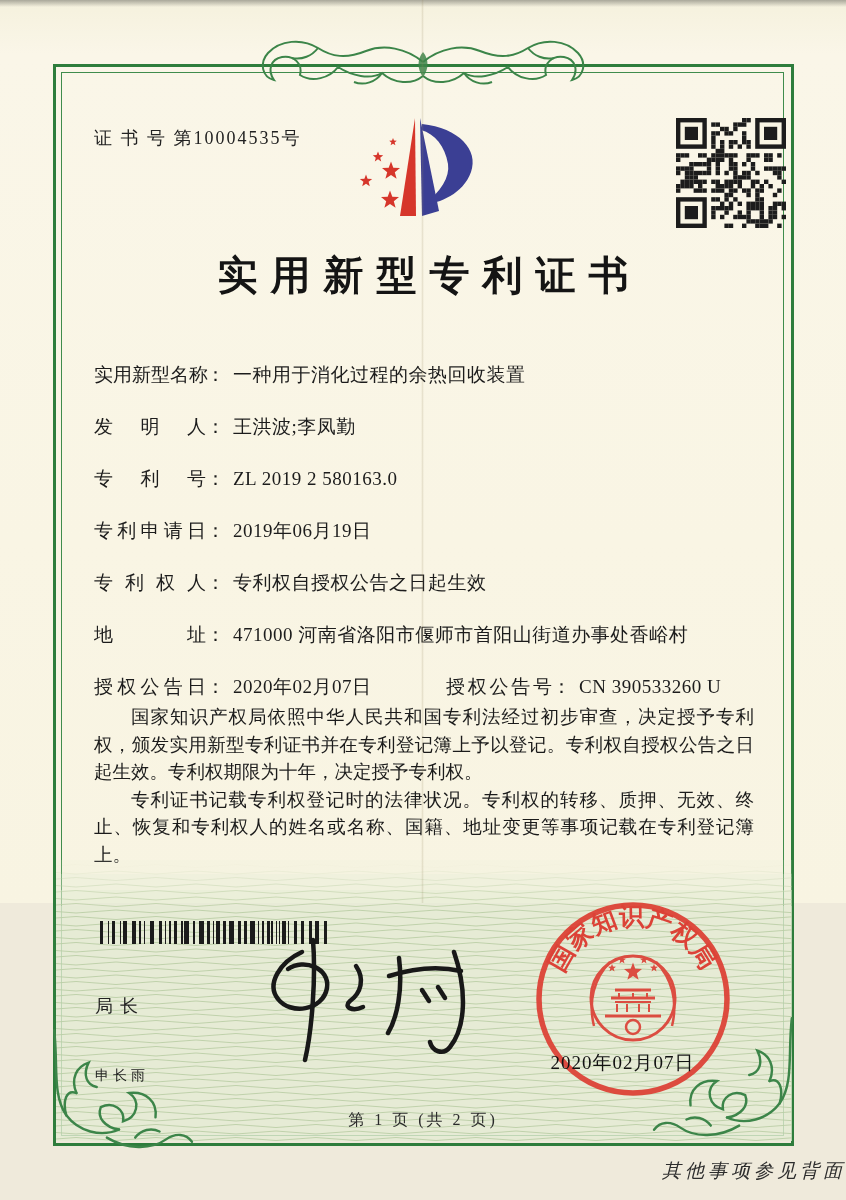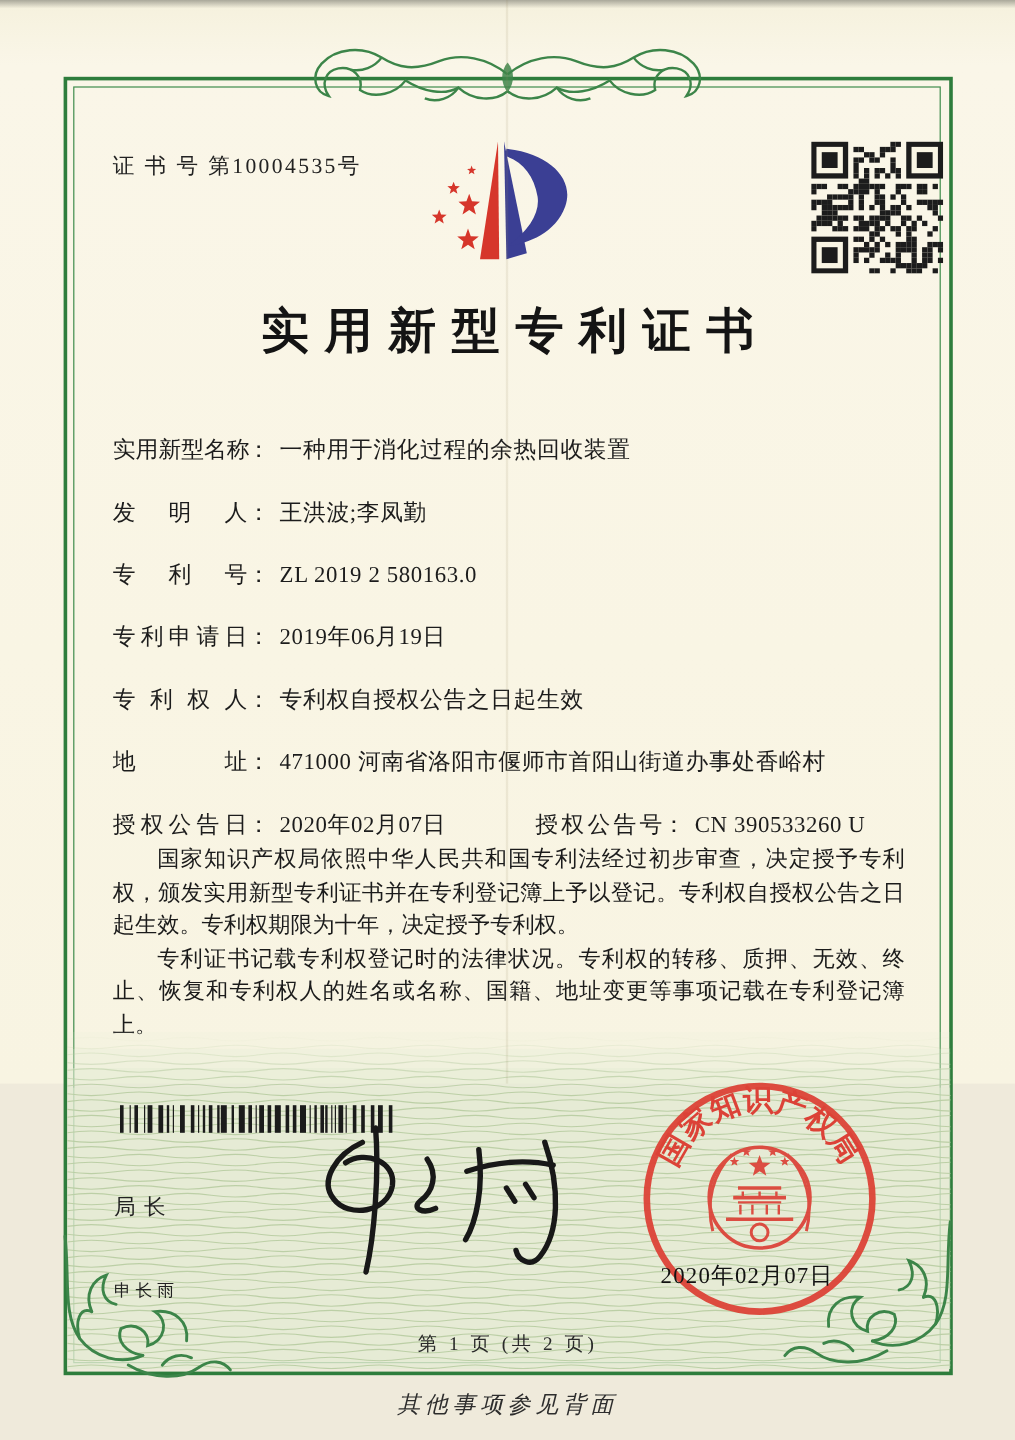--- a/index.html
+++ b/index.html
@@ -34,21 +34,21 @@
   .band{left:56px;top:860px;width:736px;height:281px;}
   .barcode{left:100px;top:921px;width:234px;height:23px;display:flex;align-items:stretch;}
   .dir-title{left:95px;top:994px;font-size:18px;letter-spacing:7px;color:#222;}
   .dir-name{left:95px;top:1035px;font-size:14px;letter-spacing:4px;color:#222;margin-top:32px;}
   .sig{left:226px;top:930px;width:256px;height:142px;}
   .seal{left:532px;top:898px;width:202px;height:202px;}
   .sealdate{left:520px;top:1050px;width:205px;text-align:center;font-size:19px;
          letter-spacing:1px;color:#121212;z-index:5;}
   .pageinfo{left:0;top:1110px;width:846px;text-align:center;font-size:16px;
          letter-spacing:3px;color:#2a2a2a;}
-  .backnote{left:0;top:1158px;width:846px;text-align:center;font-size:19px;
+  .backnote{left:0;top:1158px;width:846px;text-align:right;font-size:19px;
          font-style:italic;letter-spacing:4px;color:#2d2d2d;}
   .toporn{left:238px;top:30px;width:370px;height:64px;}
   .corner{width:152px;height:128px;}
   .corner.bl{left:42px;top:1028px;}
   .corner.br{left:652px;top:1016px;transform:scaleX(-1);}
 </style>
 </head>
 <body>
 
 <div class="paper">

